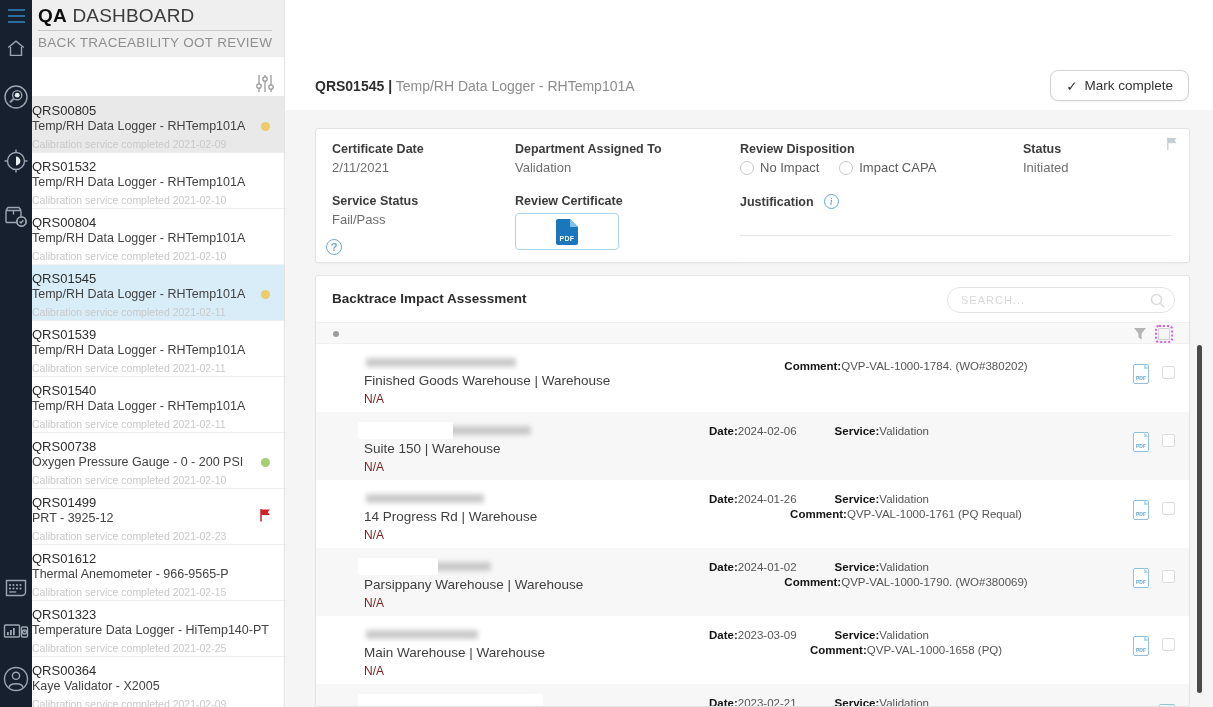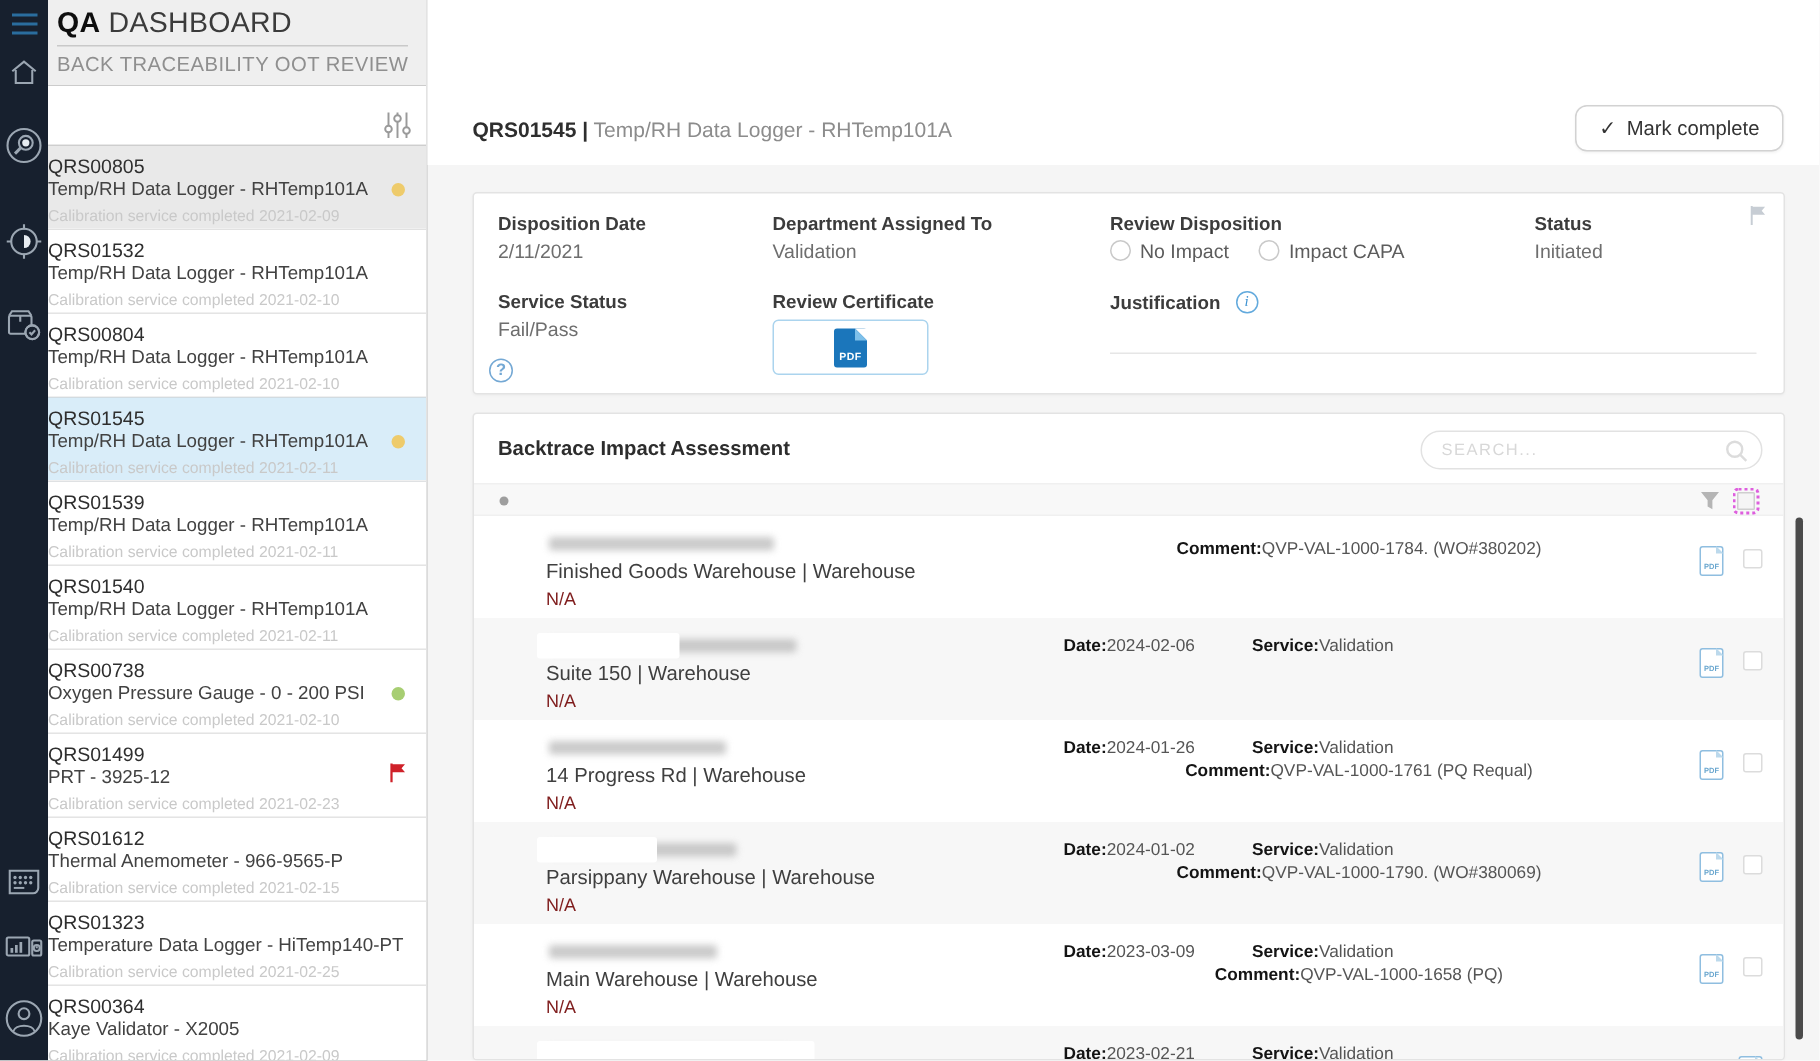--- a/index.html
+++ b/index.html
@@ -13,21 +13,21 @@
 
   
   .rail { width:32px; flex:none; background:#17202e; position:relative; }
   .ric { position:absolute; left:0; width:32px; display:flex; justify-content:center; cursor:pointer; }
   .ric-menu { top:7px; flex-direction:column; align-items:center; }
   .ric-menu span { display:block; width:17px; height:2px; background:#2a6d9e; margin:2px 0; }
   .ric-home { top:36px; } .ric-search { top:84px; } .ric-target { top:148px; }
   .ric-package { top:204px; } .ric-calc { top:576px; } .ric-report { top:620px; } .ric-user { top:665px; }
 
   
-  .leftcol { width:253px; flex:none; background:#404040; border-right:1px solid #e3e3e3; display:flex; flex-direction:column; }
+  .leftcol { width:253px; flex:none; background:#fdba74; border-right:1px solid #e3e3e3; display:flex; flex-direction:column; }
   .lc-header { height:57px; flex:none; background:#efefef; padding:5px 0 0 6px; }
   .lc-title { font-size:19px; color:#3b3b3b; letter-spacing:.2px; display:inline-block; width:234px;
               border-bottom:1px solid #c9c9c9; padding-bottom:3px; }
   .lc-title b { color:#0e0e0e; font-weight:700; }
   .lc-sub { font-size:13.5px; color:#8f8f8f; margin-top:4px; letter-spacing:.3px; }
   .lc-toolbar { height:40px; flex:none; position:relative; background:#fff; border-bottom:1px solid #e9e9e9; }
   .lc-sliders { position:absolute; right:9px; bottom:3px; cursor:pointer; }
   .lc-list { flex:1; overflow:hidden; }
   .lc-item { position:relative; height:56px; padding:6px 30px 0 0; background:#fff;
              border-bottom:1px solid #f0f0f0; cursor:pointer; }
@@ -52,21 +52,21 @@
   .content { flex:1; padding:18px 23px 0 30px; position:relative; }
 
   .card { background:#fff; border:1px solid #e3e3e3; border-radius:3px; box-shadow:0 1px 2px rgba(0,0,0,.03); }
 
   
   .cert { height:135px; position:relative; padding:13px 16px 0 16px;
           display:grid; grid-template-columns:183px 225px 283px 1fr; grid-template-rows:52px auto; }
   .fl { font-size:12.5px; font-weight:700; color:#3c3c3c; margin-bottom:4px; }
   .fv { font-size:13px; color:#6e6e6e; }
   .radios { display:flex; gap:20px; margin-top:2px; }
-  .radio-opt { display:flex; align-items:flex-start; gap:6px; font-size:13px; color:#5c5c5c; cursor:pointer; }
+  .radio-opt { display:flex; align-items:center; gap:6px; font-size:13px; color:#5c5c5c; cursor:pointer; }
   .radio { width:14px; height:14px; border:1.5px solid #c9c9c9; border-radius:50%; background:#fff; flex:none; }
   .pdf-btn { margin-top:5px; width:104px; height:37px; border:1px solid #abd4ee; border-radius:4px;
              background:#fff; display:flex; align-items:center; justify-content:center; cursor:pointer; }
   .pdfbig { position:relative; width:22px; height:26px; background:#1b76bb; border-radius:2px; }
   .pdfbig::before { content:""; position:absolute; top:0; right:0; width:0; height:0;
                     border-top:8px solid #fff; border-left:8px solid transparent; }
   .pdfbig::after  { content:""; position:absolute; top:0; right:0; width:0; height:0;
                     border-bottom:8px solid #7ec0ea; border-right:8px solid transparent; }
   .pdfbig-label { position:absolute; bottom:3px; left:0; width:100%; text-align:center;
                   font-size:7px; font-weight:700; color:#fff; letter-spacing:.3px; }
@@ -298,21 +298,21 @@
       <button class="btn-complete">
         <span>✓</span>
         <span>Mark complete</span>
       </button>
     </div>
 
     <div class="content">
 
       <section class="card cert">
         <div>
-          <div class="fl">Disposition Date</div>
+          <div class="fl">Certificate Date</div>
           <div class="fv">2/11/2021</div>
         </div>
         <div>
           <div class="fl">Department Assigned To</div>
           <div class="fv">Validation</div>
         </div>
         <div>
           <div class="fl">Review Disposition</div>
           <div class="radios">
             <label class="radio-opt">

